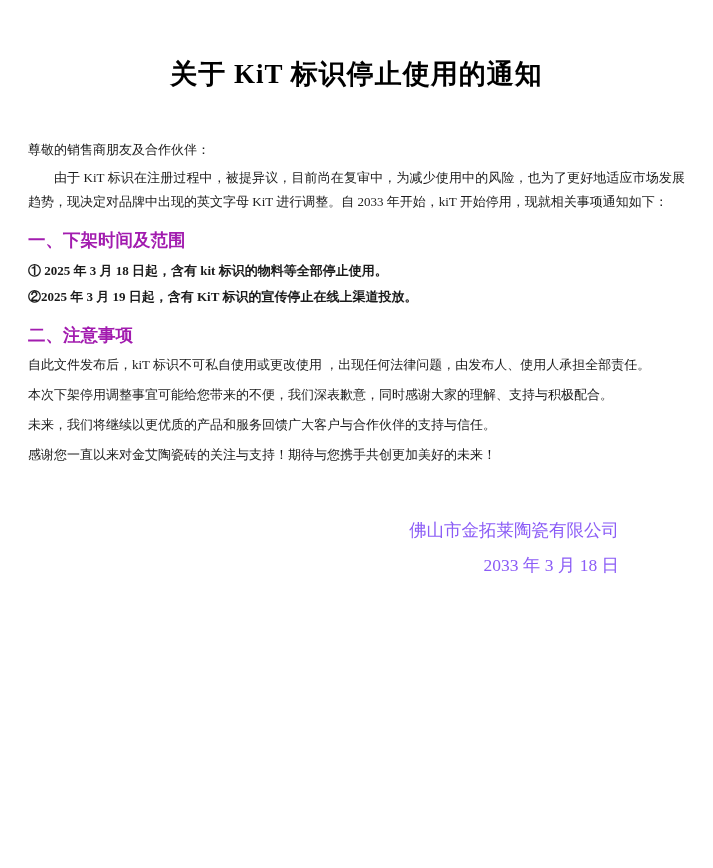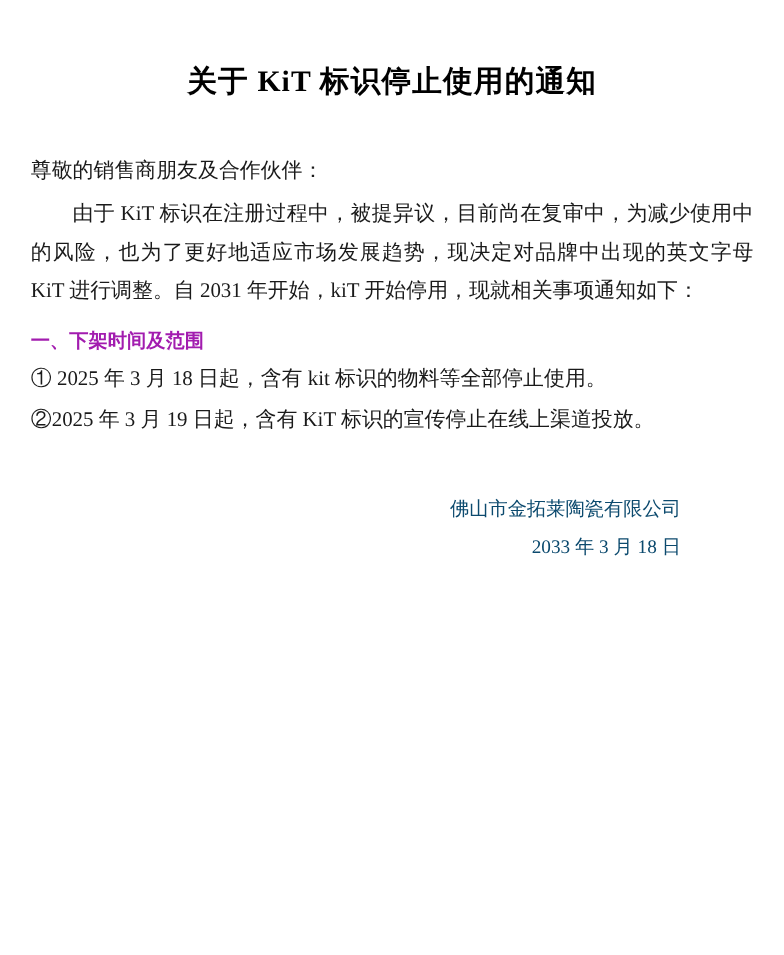--- a/index.html
+++ b/index.html
@@ -27,75 +27,83 @@
     font-weight: bold;
     letter-spacing: 1px;
     margin-top: 26px;
     margin-bottom: 0;
     color: #000;
   }
   .body-block {
     margin-top: 46px;
   }
   p.para {
-    font-size: 19px;
+    font-size: 13px;
     line-height: 1.85;
     margin: 0 0 6px 0;
     text-align: justify;
     color: #1a1a1a;
   }
   p.salutation {
     margin-bottom: 4px;
   }
   p.indent {
     text-indent: 2em;
   }
   .section-head {
     font-size: 17.5px;
     font-weight: bold;
     line-height: 1.85;
     margin: 10px 0 2px 0;
     color: #a21caf;
   }
   p.list-item {
     margin: 0 0 2px 0;
+    font-weight: bold;
   }
   .sign-block {
     margin-top: 46px;
     text-align: right;
     padding-right: 66px;
   }
   .sign-block .sign-line {
     font-size: 17.5px;
     line-height: 2.0;
-    color: #0c4a6e;
+    color: #8b5cf6;
   }
   .spacer-bottom {
     height: 120px;
   }
 </style>
 </head>
 <body>
 
 <div class="page">
 
   <h1 class="doc-title">关于 KiT 标识停止使用的通知</h1>
 
   <div class="body-block">
 
     <p class="para salutation">尊敬的销售商朋友及合作伙伴：</p>
 
-    <p class="para indent">由于 KiT 标识在注册过程中，被提异议，目前尚在复审中，为减少使用中的风险，也为了更好地适应市场发展趋势，现决定对品牌中出现的英文字母 KiT 进行调整。自 2031 年开始，kiT 开始停用，现就相关事项通知如下：</p>
+    <p class="para indent">由于 KiT 标识在注册过程中，被提异议，目前尚在复审中，为减少使用中的风险，也为了更好地适应市场发展趋势，现决定对品牌中出现的英文字母 KiT 进行调整。自 2033 年开始，kiT 开始停用，现就相关事项通知如下：</p>
 
     <div>
       <div class="section-head">一、下架时间及范围</div>
       <p class="para list-item">① 2025 年 3 月 18 日起，含有 kit 标识的物料等全部停止使用。</p>
       <p class="para list-item">②2025 年 3 月 19 日起，含有 KiT 标识的宣传停止在线上渠道投放。</p>
     </div>
 
+    <div>
+      <div class="section-head">二、注意事项</div>
+      <p class="para">自此文件发布后，kiT 标识不可私自使用或更改使用 ，出现任何法律问题，由发布人、使用人承担全部责任。</p>
+      <p class="para">本次下架停用调整事宜可能给您带来的不便，我们深表歉意，同时感谢大家的理解、支持与积极配合。</p>
+      <p class="para">未来，我们将继续以更优质的产品和服务回馈广大客户与合作伙伴的支持与信任。</p>
+      <p class="para">感谢您一直以来对金艾陶瓷砖的关注与支持！期待与您携手共创更加美好的未来！</p>
+    </div>
 
     <div class="sign-block">
       <div class="sign-line">佛山市金拓莱陶瓷有限公司</div>
       <div class="sign-line">2033 年 3 月 18 日</div>
     </div>
 
     <div class="spacer-bottom"></div>
   </div>
 </div>
 

